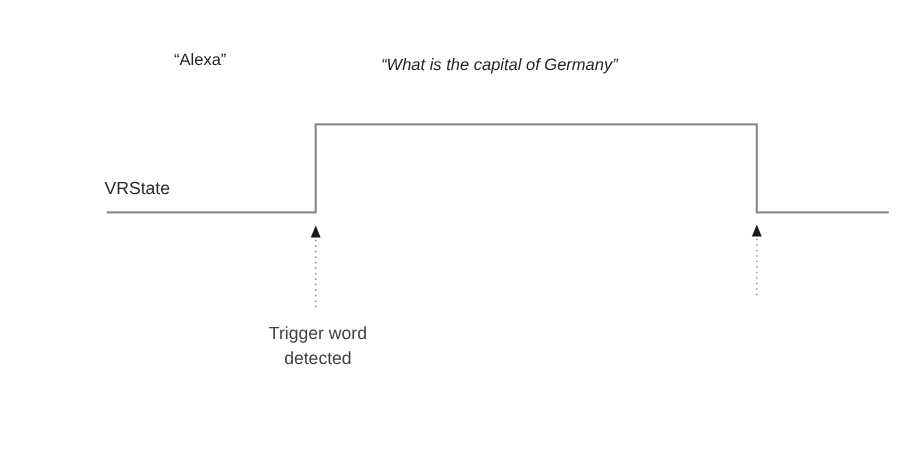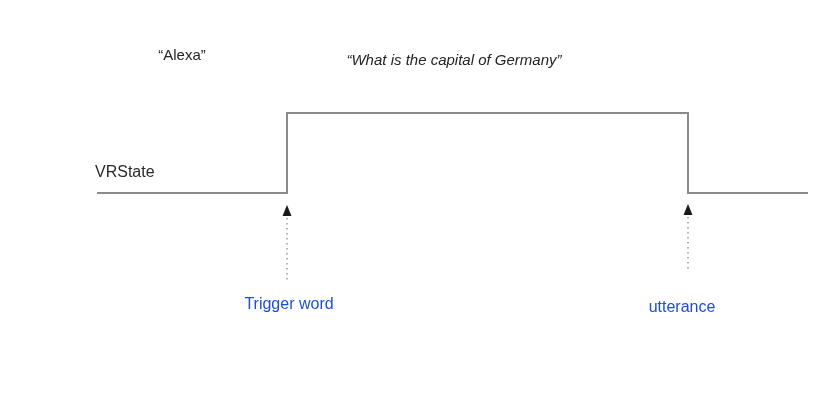--- a/index.html
+++ b/index.html
@@ -39,21 +39,21 @@
     top: 0;
     width: 836px;
     height: 415px;
   }
   .annotation {
     position: absolute;
     transform: translateX(-50%);
     text-align: center;
     font-size: 16px;
     line-height: 23px;
-    color: #1d4ed8;
+    color: #404040;
     white-space: nowrap;
   }
   .annotation span { display: block; }
   .annotation-trigger { left: 289px; top: 292px; }
   .annotation-end { left: 682px; top: 295px; }
 </style>
 </head>
 <body>
 
 <div class="canvas">
@@ -74,19 +74,19 @@
     </g>
 
     <g>
       <path d="M688 204 L683.5 215 L692.5 215 Z" fill="#1a1a1a"></path>
       <line x1="688" y1="217" x2="688" y2="272" stroke="#9a9a9a" stroke-width="1.5" stroke-dasharray="1.5 3.5"></line>
     </g>
   </svg>
 
   <div class="annotation annotation-trigger">
     <span>Trigger word</span>
+    <span>detected</span>
   </div>
 
   <div class="annotation annotation-end">
-    <span>utterance</span>
   </div>
 
 </div>
 
 </body></html>

